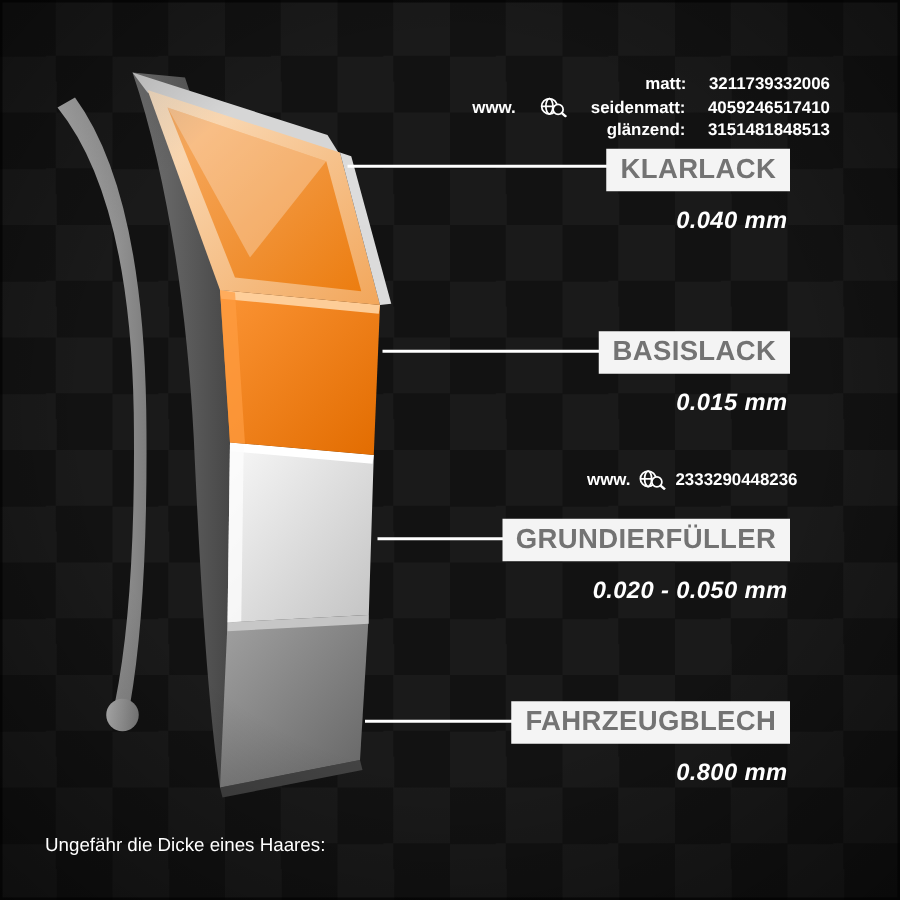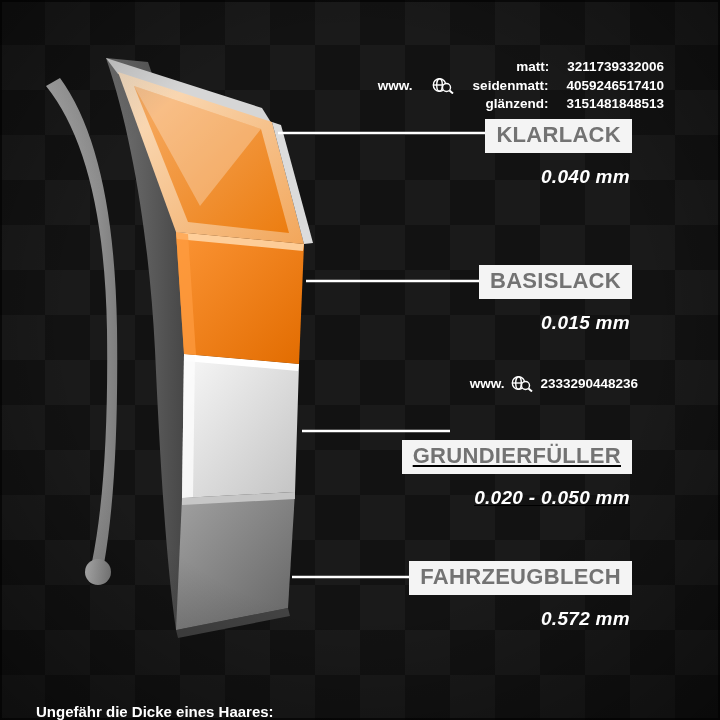--- a/index.html
+++ b/index.html
@@ -41,27 +41,27 @@
     font-size:22px; font-weight:bold; letter-spacing:0.3px;
     padding:3px 11px 5px; white-space:nowrap;
   }
   .layer-meas {
     margin-top:13px; padding-right:2px;
     color:#fff; font-style:italic; font-weight:bold; font-size:19px;
     letter-spacing:0.3px; white-space:nowrap;
   }
   .entry-klarlack       { top:119px; }
   .entry-basislack      { top:265px; }
-  .entry-grundierfueller{ top:440px;text-decoration:underline; }
+  .entry-grundierfueller{ top:415px; }
   .entry-fahrzeugblech  { top:561px; }
 
   .footer-note {
     position:absolute; left:36px; top:668px; z-index:2;
-    color:#fff; font-weight:bold; font-size:15px;
-    display:flex; gap:26px; white-space:nowrap;margin-top:35px;
+    color:#fff; font-weight:normal; font-size:15px;
+    display:flex; gap:26px; white-space:nowrap;
   }
 </style>
 </head>
 <body>
 
 <div class="canvas">
 
   <svg class="illustration" viewBox="0 0 720 720">
     <defs>
       <linearGradient id="gradHair" x1="0" y1="0" x2="1" y2="0">
@@ -195,20 +195,20 @@
     <div class="layer-meas">0.015 mm</div>
   </div>
 
   <div class="layer-entry entry-grundierfueller">
     <div class="layer-box">GRUNDIERFÜLLER</div>
     <div class="layer-meas">0.020 - 0.050 mm</div>
   </div>
 
   <div class="layer-entry entry-fahrzeugblech">
     <div class="layer-box">FAHRZEUGBLECH</div>
-    <div class="layer-meas">0.572 mm</div>
+    <div class="layer-meas">0.800 mm</div>
   </div>
 
   <div class="footer-note">
     <span>Ungefähr die Dicke eines Haares:</span>
   </div>
 
 </div>
 
 </body></html>

